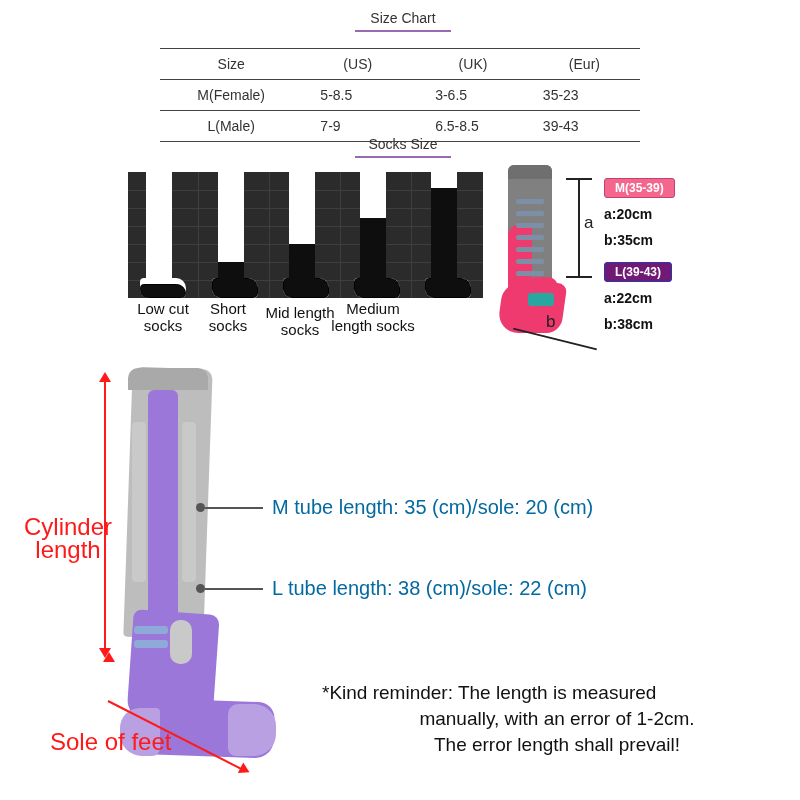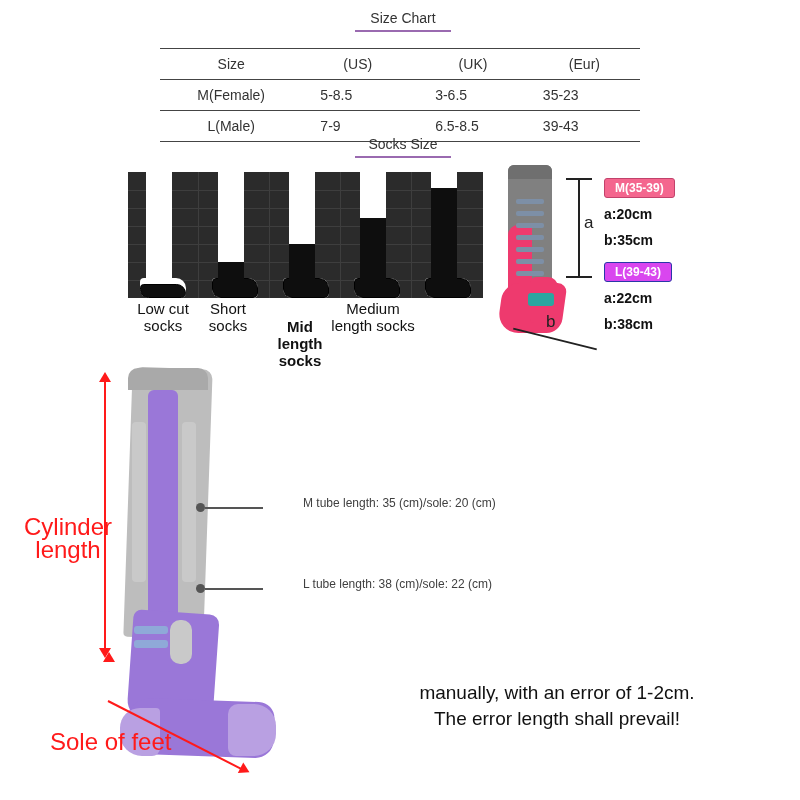--- a/index.html
+++ b/index.html
@@ -230,21 +230,21 @@
   
   .badge {
     position: absolute;
     padding: 2px 10px;
     color: #fff;
     font-size: 12px;
     font-weight: bold;
     border-radius: 3px;
   }
   .badge.m { left: 604px; top: 178px; background: #f4668e; border: 1px solid #c2426b; }
-  .badge.l { left: 604px; top: 262px; background: #d946ef; border: 1px solid #2a37a8; }
+  .badge.l { left: 604px; top: 262px; background: #701a75; border: 1px solid #2a37a8; }
   .bline { position: absolute; font-size: 14px; font-weight: bold; color: #111; }
 
   
   .bigsock {
     position: absolute;
     left: 110px;
     top: 362px;
     width: 200px;
     height: 410px;
   }
@@ -361,24 +361,23 @@
     background: #555;
   }
   .callout-dot {
     position: absolute;
     width: 9px; height: 9px;
     border-radius: 50%;
     background: #555;
   }
   .callout-text {
     position: absolute;
-    font-size: 12px;
-    color: #404040;
+    font-size: 20px;
+    color: #0369a1;
     white-space: nowrap;
-    margin-left: 31px;
   }
 
   .reminder {
     position: absolute;
     left: 322px;
     top: 680px;
     width: 470px;
     font-size: 19px;
     line-height: 26px;
     color: #111;
@@ -463,21 +462,21 @@
   </div>
 </div>
 
 <div class="cap-row">
   <div class="cap" style="left:-2px;  top:0; width:74px;">
     <div style="white-space:pre-line">Low cut socks</div>
   </div>
   <div class="cap" style="left:62px;  top:0; width:76px;">
     <div style="white-space:pre-line">Short socks</div>
   </div>
-  <div class="cap" style="left:135px; top:18px; width:74px;font-weight:bold;">
+  <div class="cap" style="left:135px; top:4px; width:74px;">
     <div style="white-space:pre-line">Mid length socks</div>
   </div>
   <div class="cap" style="left:203px; top:0; width:84px;">
     <div style="white-space:pre-line">Medium length socks</div>
   </div>
 </div>
 
 <div class="pinksock">
   <div class="ps-leg"></div>
   <div class="ps-cuff"></div>
@@ -542,15 +541,16 @@
 
 <div class="callout-dot" style="left:196px; top:503px;"></div>
 <div class="callout-line" style="left:205px; top:507px; width:58px;"></div>
 <div class="callout-text" style="left:272px; top:496px;">M tube length: 35 (cm)/sole: 20 (cm)</div>
 
 <div class="callout-dot" style="left:196px; top:584px;"></div>
 <div class="callout-line" style="left:205px; top:588px; width:58px;"></div>
 <div class="callout-text" style="left:272px; top:577px;">L tube length: 38 (cm)/sole: 22 (cm)</div>
 
 <div class="reminder">
+  <div class="l1">*Kind reminder: The length is measured</div>
   <div>manually, with an error of 1-2cm.</div>
   <div>The error length shall prevail!</div>
 </div>
 
 </body></html>

